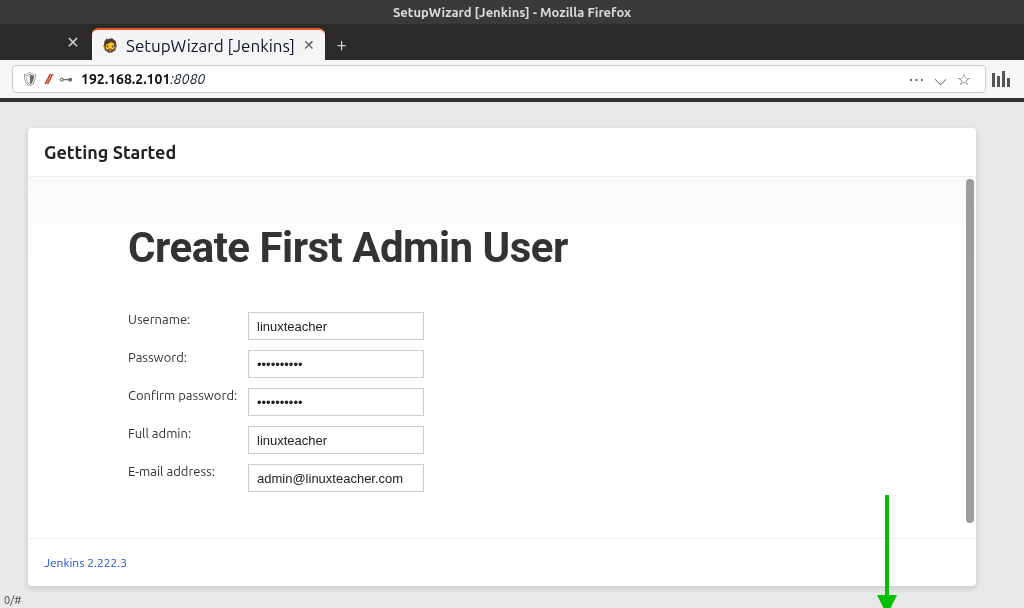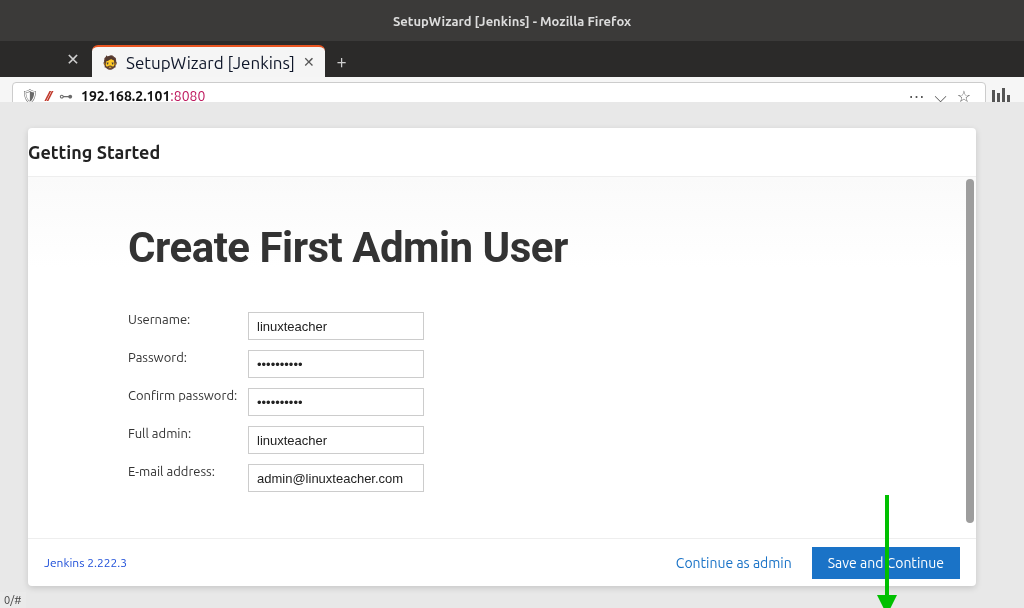--- a/index.html
+++ b/index.html
@@ -1,41 +1,41 @@
 <!DOCTYPE html>
 <html><head>
 <meta charset="utf-8">
 <style>
   * { margin: 0; padding: 0; box-sizing: border-box; font-family: Ubuntu, "Segoe UI", Arial, sans-serif; }
   body { width: 1024px; height: 608px; background: #323233; overflow: hidden; position: relative; }
 
-  .titlebar { height: 41px; background: #3b3a39; color: #dcdcdc; display: flex; align-items: center; justify-content: center; font-size: 13px; font-weight: 600; }
+  .titlebar { height: 24px; background: #3b3a39; color: #dcdcdc; display: flex; align-items: center; justify-content: center; font-size: 13px; font-weight: 600; }
 
   .tab-strip { height: 36px; background: #2b2a29; display: flex; align-items: center; padding-left: 64px; }
   .tab-close-blank { width: 18px; height: 18px; margin-right: 10px; color: #cfcfcf; display:flex; align-items:center; justify-content:center; cursor:pointer;}
   .browser-tab { background: #f5f5f5; height: 32px; margin-top:4px; border-top-left-radius: 6px; border-top-right-radius: 6px; display: flex; align-items: center; padding: 0 10px; gap:8px; min-width: 200px; border-top: 2px solid #e95420; }
   .favicon { width:16px; height:16px; display:flex; align-items:center; justify-content:center; font-size:13px; }
   .tab-title { font-size: 17px; color: #0f172a; flex:1; }
   .tab-x { color:#555; font-size:14px; cursor:pointer;}
   .newtab { width: 34px; height: 32px; margin-top:4px; display:flex; align-items:center; justify-content:center; color:#cfcfcf; font-size:18px; cursor:pointer;}
 
   .addr-bar { height: 38px; background: #f6f6f6; display: flex; align-items: center; padding: 0 12px; gap: 6px; }
   .addr-box { flex:1; height: 28px; background: #fff; border:1px solid #ccc; border-radius: 4px; display:flex; align-items:center; padding: 0 8px; gap:8px; font-size:14px; color:#333;}
   .addr-icon { color:#6a6a6a; font-size:14px; }
   .url-host { font-weight:700; color:#111; }
-  .url-port { color:#be185d; }
+  .url-port { color:#0f172a;font-style:italic; }
   .addr-right { display:flex; align-items:center; gap:10px; margin-right:6px; }
   .addr-right .ic { font-size:16px; color:#555; cursor:pointer;}
   .library-icon { width:20px; display:flex; gap:2px; align-items:flex-end;}
   .library-icon span{ width:3px; background:#555;}
   .lb1{height:14px}.lb2{height:11px}.lb3{height:16px}.lb4{height:9px}
 
   .viewport { position:absolute; top:102px; left:0; right:0; bottom:0; background:#e8e8e8; }
   .wizard-card { position:absolute; top:26px; left:28px; width:948px; height:458px; background:#fff; border-radius:4px; box-shadow:0 2px 6px rgba(0,0,0,0.15); display:flex; flex-direction:column;}
-  .card-header { padding:14px 0; font-size:18px; font-weight:700; color:#222; border-bottom:1px solid #eee;}
+  .card-header { padding:14px 16px; font-size:18px; font-weight:700; color:#222; border-bottom:1px solid #eee;}
   .card-body { flex:1; position:relative; background:linear-gradient(#fafafa,#ffffff 90px); overflow:hidden;}
   .scroll-track { position:absolute; right:2px; top:2px; width:8px; height:344px; background:#9d9d9d; border-radius:4px;}
   .content-inner { padding: 46px 0 0 100px; }
   .big-title { font-size:42px; font-weight:700; color:#333; letter-spacing:-0.5px; margin-bottom:40px; font-family:"Roboto","Segoe UI",Arial,sans-serif;}
   .form-row { display:flex; align-items:flex-start; margin-bottom:10px;}
   .form-label { width:120px; font-size:13px; color:#333;}
   .form-input { width:176px; height:28px; border:1px solid #ccc; padding:0 8px; font-size:13px; color:#222; font-family:Arial,sans-serif;}
   .card-footer { height:48px; border-top:1px solid #eee; display:flex; align-items:center; padding:0 16px; justify-content:space-between;}
   .version { font-size:12px; color:#1d4ed8;}
   .footer-actions { display:flex; gap:20px; align-items:center;}
@@ -112,24 +112,20 @@
           <input class="form-input" value="linuxteacher" style="">
         </div>
         <div class="form-row">
           <div class="form-label">E-mail address:</div>
           <input class="form-input" value="admin@linuxteacher.com" style="">
         </div>
       </div>
     </div>
     <div class="card-footer">
       <div class="version">Jenkins 2.222.3</div>
-      <div class="footer-actions">
-        <span class="link-btn">Continue as admin</span>
-        <button class="primary-btn">Save and Continue</button>
-      </div>
     </div>
   </div>
 
   <div class="arrow">
     <svg viewBox="0 0 20 120">
       <line x1="10" y1="0" x2="10" y2="100" stroke="#00c000" stroke-width="4"></line>
       <polygon points="0,100 20,100 10,120" fill="#00c000"></polygon>
     </svg>
   </div>
 

